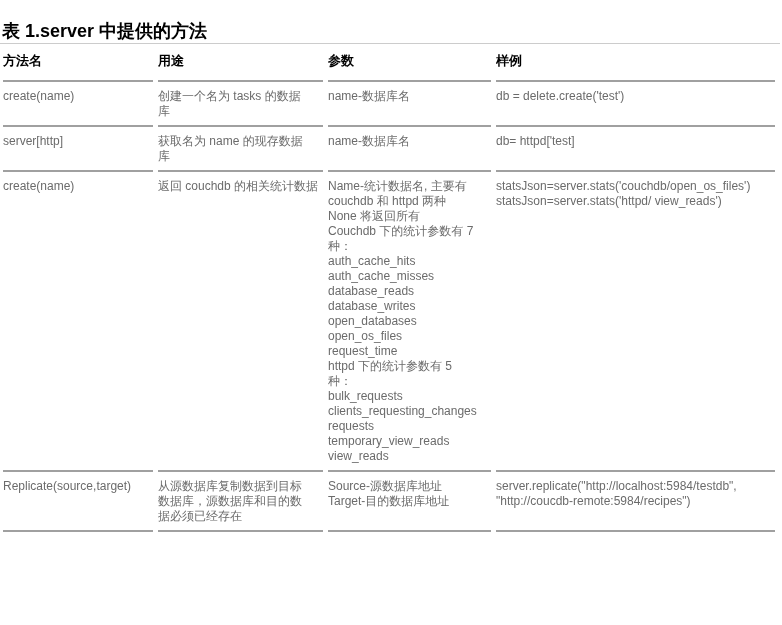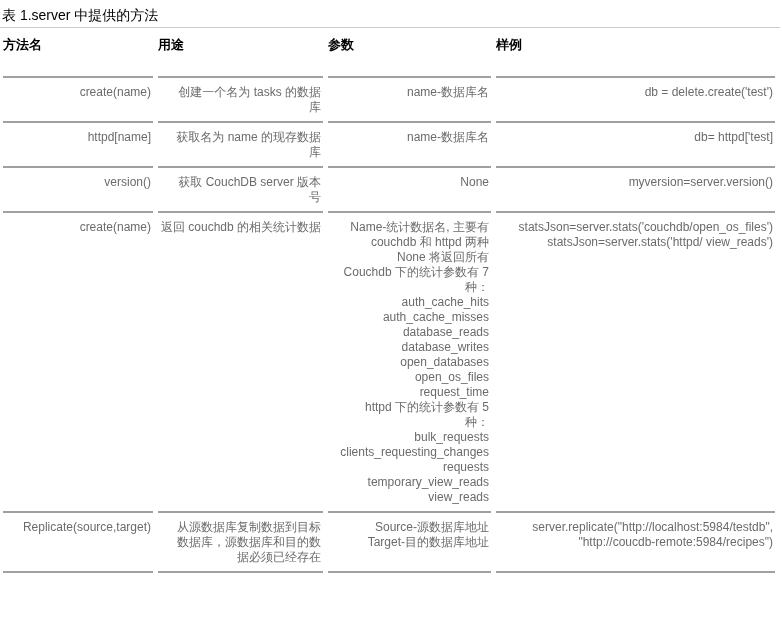--- a/index.html
+++ b/index.html
@@ -14,56 +14,55 @@
     margin: 0;
     padding: 0;
     width: 782px;
     height: 625px;
     overflow: hidden;
     background: var(--page-bg);
     font-family: "Liberation Sans", "DejaVu Sans", sans-serif;
   }
   .page { padding-top: 7px; }
   .table-title {
-    font-size: 14px;
-    font-weight: normal;
+    font-size: 18px;
+    font-weight: bold;
     color: var(--header-text);
     line-height: 16px;
-    margin: 0 0 4px 2px;
+    margin: 16px 0 4px 2px;
   }
   table.methods {
     width: 782px;
     table-layout: fixed;
     border-collapse: separate;
     border-spacing: 5px 0;
     border-top: 1px solid var(--title-rule);
     margin-left: -2px;
   }
   th {
     text-align: left;
     font-size: 13px;
     font-weight: bold;
     color: var(--header-text);
     line-height: 15px;
-    padding: 9px 2px 24px 0;
+    padding: 9px 2px 12px 0;
     border-bottom: 2px solid var(--row-border);
     vertical-align: bottom;
     white-space: nowrap;
     overflow: hidden;
   }
   td {
     font-size: 12px;
     color: var(--body-text);
     line-height: 15px;
     padding: 7px 2px 6px 0;
     border-bottom: 2px solid var(--row-border);
     vertical-align: top;
     white-space: pre-line;
     overflow: hidden;
-    text-align: right;
   }
 </style>
 </head>
 <body>
 
 <div class="page">
   <h2 class="table-title">表 1.server 中提供的方法</h2>
 
   <table class="methods">
     <colgroup>
@@ -82,32 +81,25 @@
     </thead>
     <tbody>
       <tr>
         <td>create(name)</td>
         <td>创建一个名为 tasks 的数据
 库</td>
         <td>name-数据库名</td>
         <td>db = delete.create('test')</td>
       </tr>
       <tr>
-        <td>httpd[name]</td>
+        <td>server[http]</td>
         <td>获取名为 name 的现存数据
 库</td>
         <td>name-数据库名</td>
         <td>db= httpd['test]</td>
-      </tr>
-      <tr>
-        <td>version()</td>
-        <td>获取 CouchDB server 版本
-号</td>
-        <td>None</td>
-        <td>myversion=server.version()</td>
       </tr>
       <tr>
         <td>create(name)</td>
         <td>返回 couchdb 的相关统计数据</td>
         <td>Name-统计数据名, 主要有
 couchdb 和 httpd 两种
 None 将返回所有
 Couchdb 下的统计参数有 7
 种：
 auth_cache_hits

